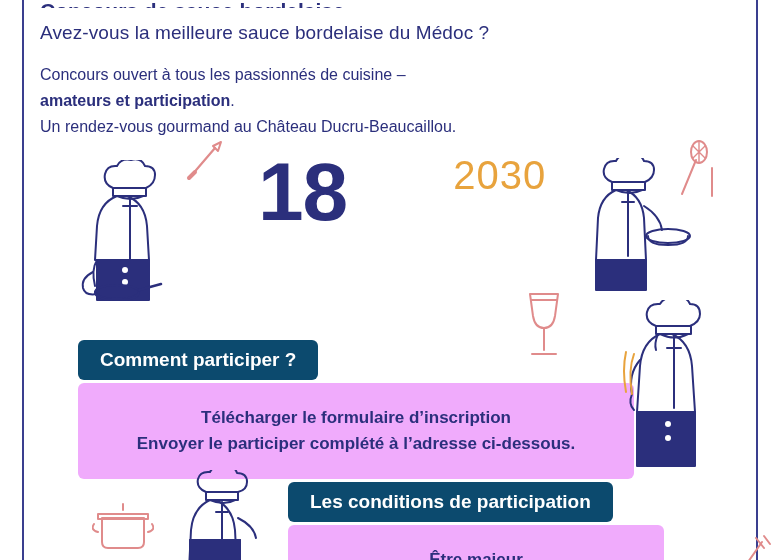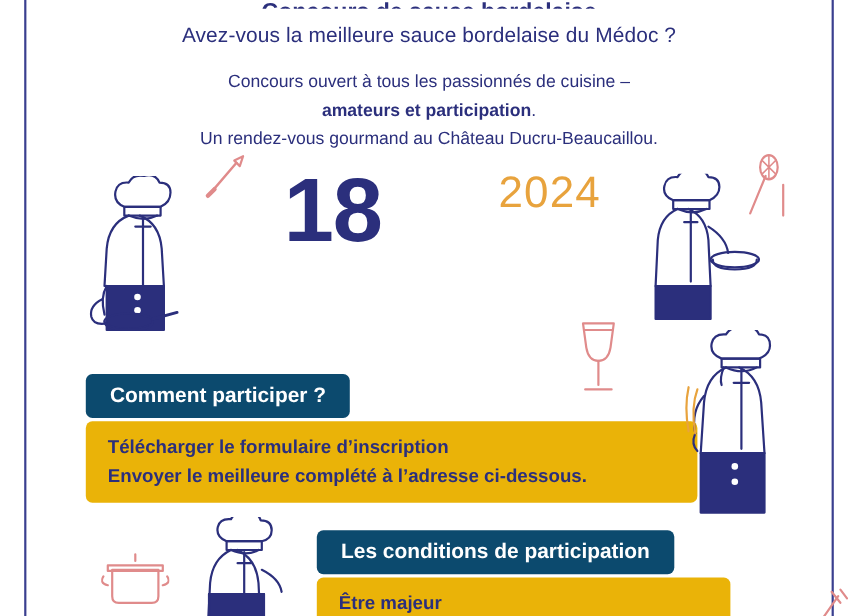--- a/index.html
+++ b/index.html
@@ -26,21 +26,21 @@
   }
   .edge-rule.left  { left: 22px; }
   .edge-rule.right { right: 22px; }
 
   
   .header {
     position: absolute;
     top: 0;
     left: 40px;
     right: 40px;
-    text-align: center;
+    text-align: left;
   }
   .header .clipped-title {
     font-size: 21px;
     font-weight: bold;
     color: #2b2f7c;
     height: 8px;
     overflow: hidden;
     line-height: 22px;
   }
   .header .question {
@@ -117,27 +117,28 @@
     background: #0c4a6e;
     color: #ffffff;
     font-size: 19px;
     font-weight: bold;
     border-radius: 6px;
     padding: 9px 22px;
     white-space: nowrap;
   }
   .panel {
     position: absolute;
-    background: #eab308;
+    background: #f0abfc;
     border-radius: 6px;
-    padding: 11px 20px;
+    padding: 22px 20px;
     color: #2b2f7c;
     font-size: 17px;
     font-weight: bold;
     line-height: 26px;
+    text-align: center;
   }
 
   #ribbon-participate { left: 78px;  top: 340px; }
   #panel-participate  { left: 78px;  top: 383px; width: 516px; }
   #ribbon-conditions  { left: 288px; top: 482px; }
   #panel-conditions   { left: 288px; top: 525px; width: 336px; }
 
   
   .illus { position: absolute; }
   svg { display: block; }
@@ -156,29 +157,29 @@
     <b>amateurs et participation</b><span>.</span><br>
     <span>Un rendez-vous gourmand au Château Ducru-Beaucaillou.</span>
   </div>
 </div>
 
 <div class="date-block">
   <div class="date-row">
     <div class="date-day">18</div>
     <div class="date-sep"></div>
     <div class="date-right">
-      <div class="date-year">2024</div>
+      <div class="date-year">2030</div>
     </div>
   </div>
 </div>
 
 <div class="ribbon" id="ribbon-participate">Comment participer ?</div>
 <div class="panel" id="panel-participate">
   <div>Télécharger le formulaire d’inscription</div>
-  <div>Envoyer le meilleure complété à l’adresse ci-dessous.</div>
+  <div>Envoyer le participer complété à l’adresse ci-dessous.</div>
 </div>
 
 <div class="ribbon" id="ribbon-conditions">Les conditions de participation</div>
 <div class="panel" id="panel-conditions">
   <div>Être majeur</div>
 </div>
 
 <div class="illus" style="left:185px; top:138px;">
   <svg width="42" height="44" viewBox="0 0 42 44">
     <path d="M6 38 L30 10" stroke="#e08b8b" stroke-width="2.2" fill="none" stroke-linecap="round"></path>

